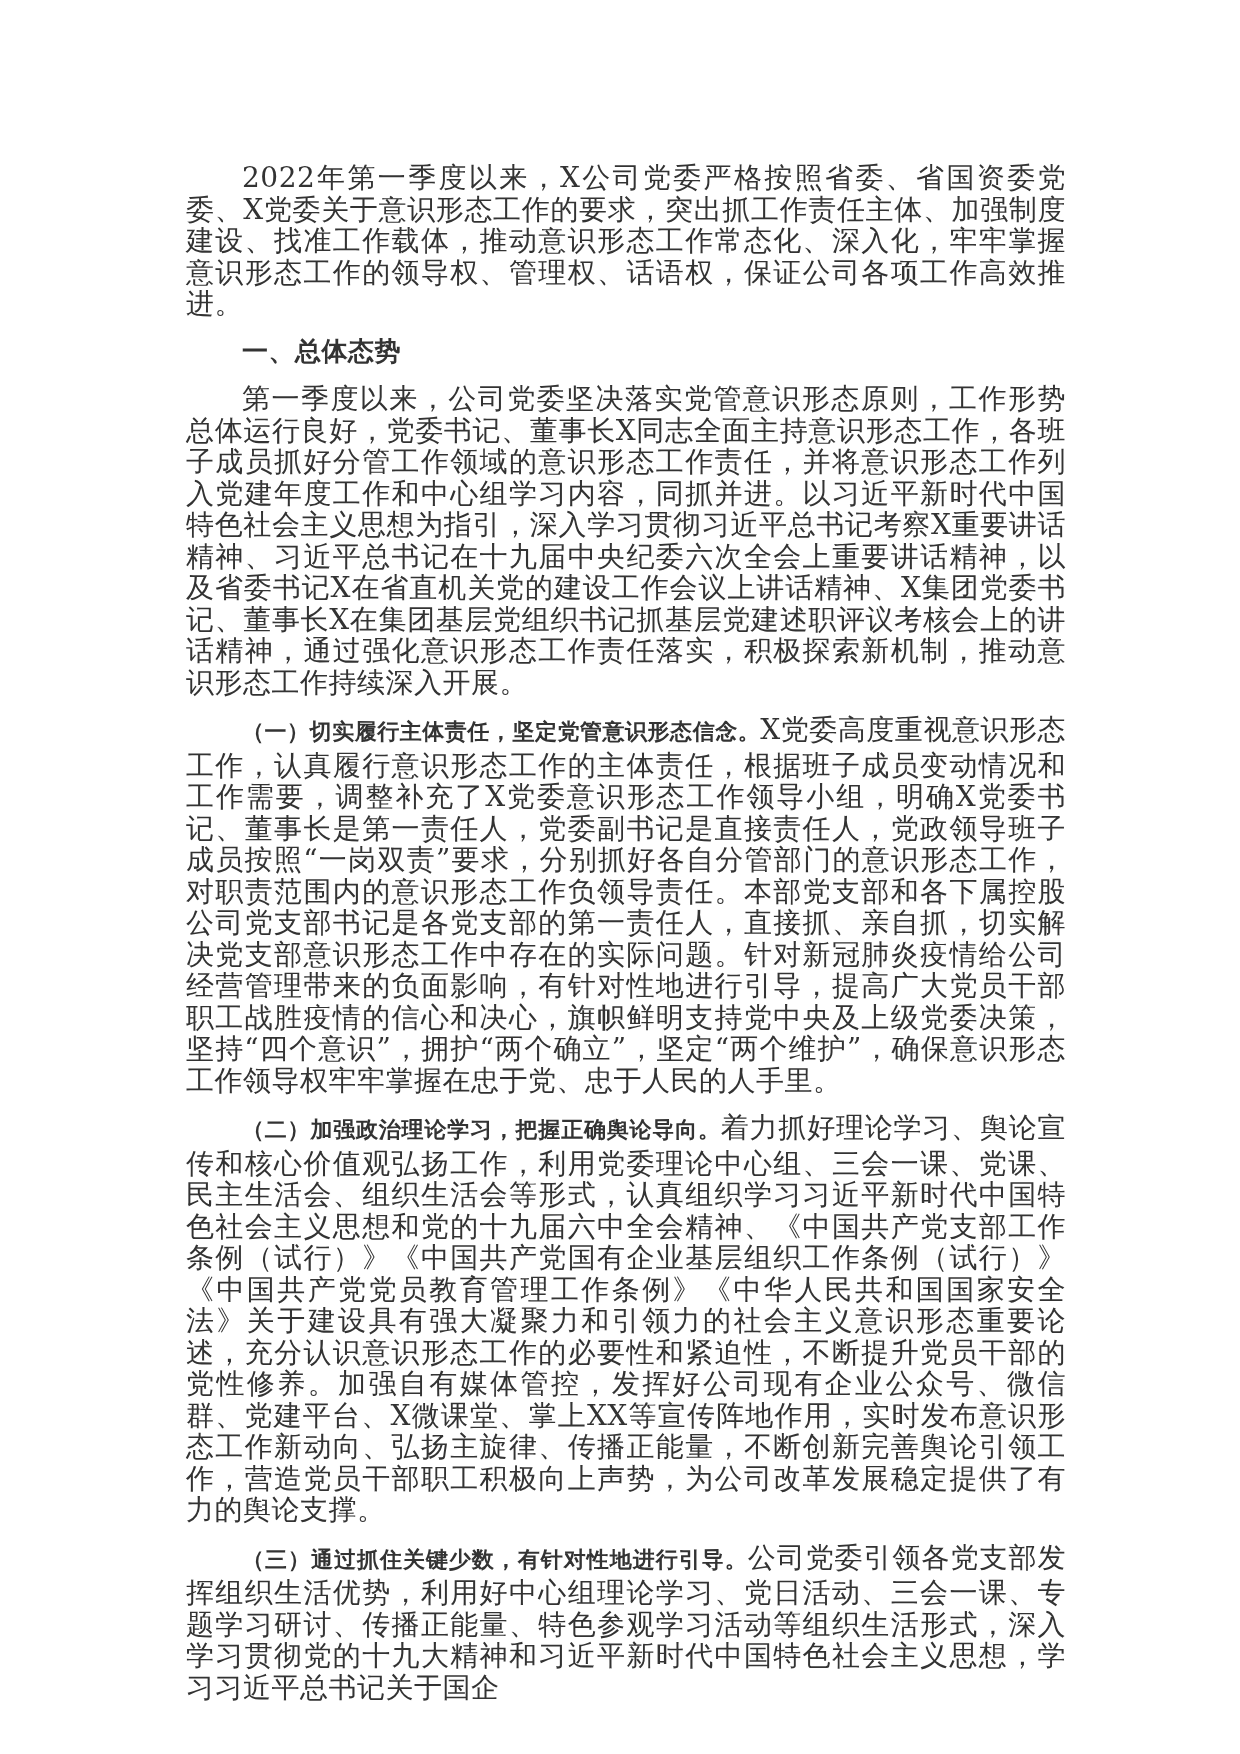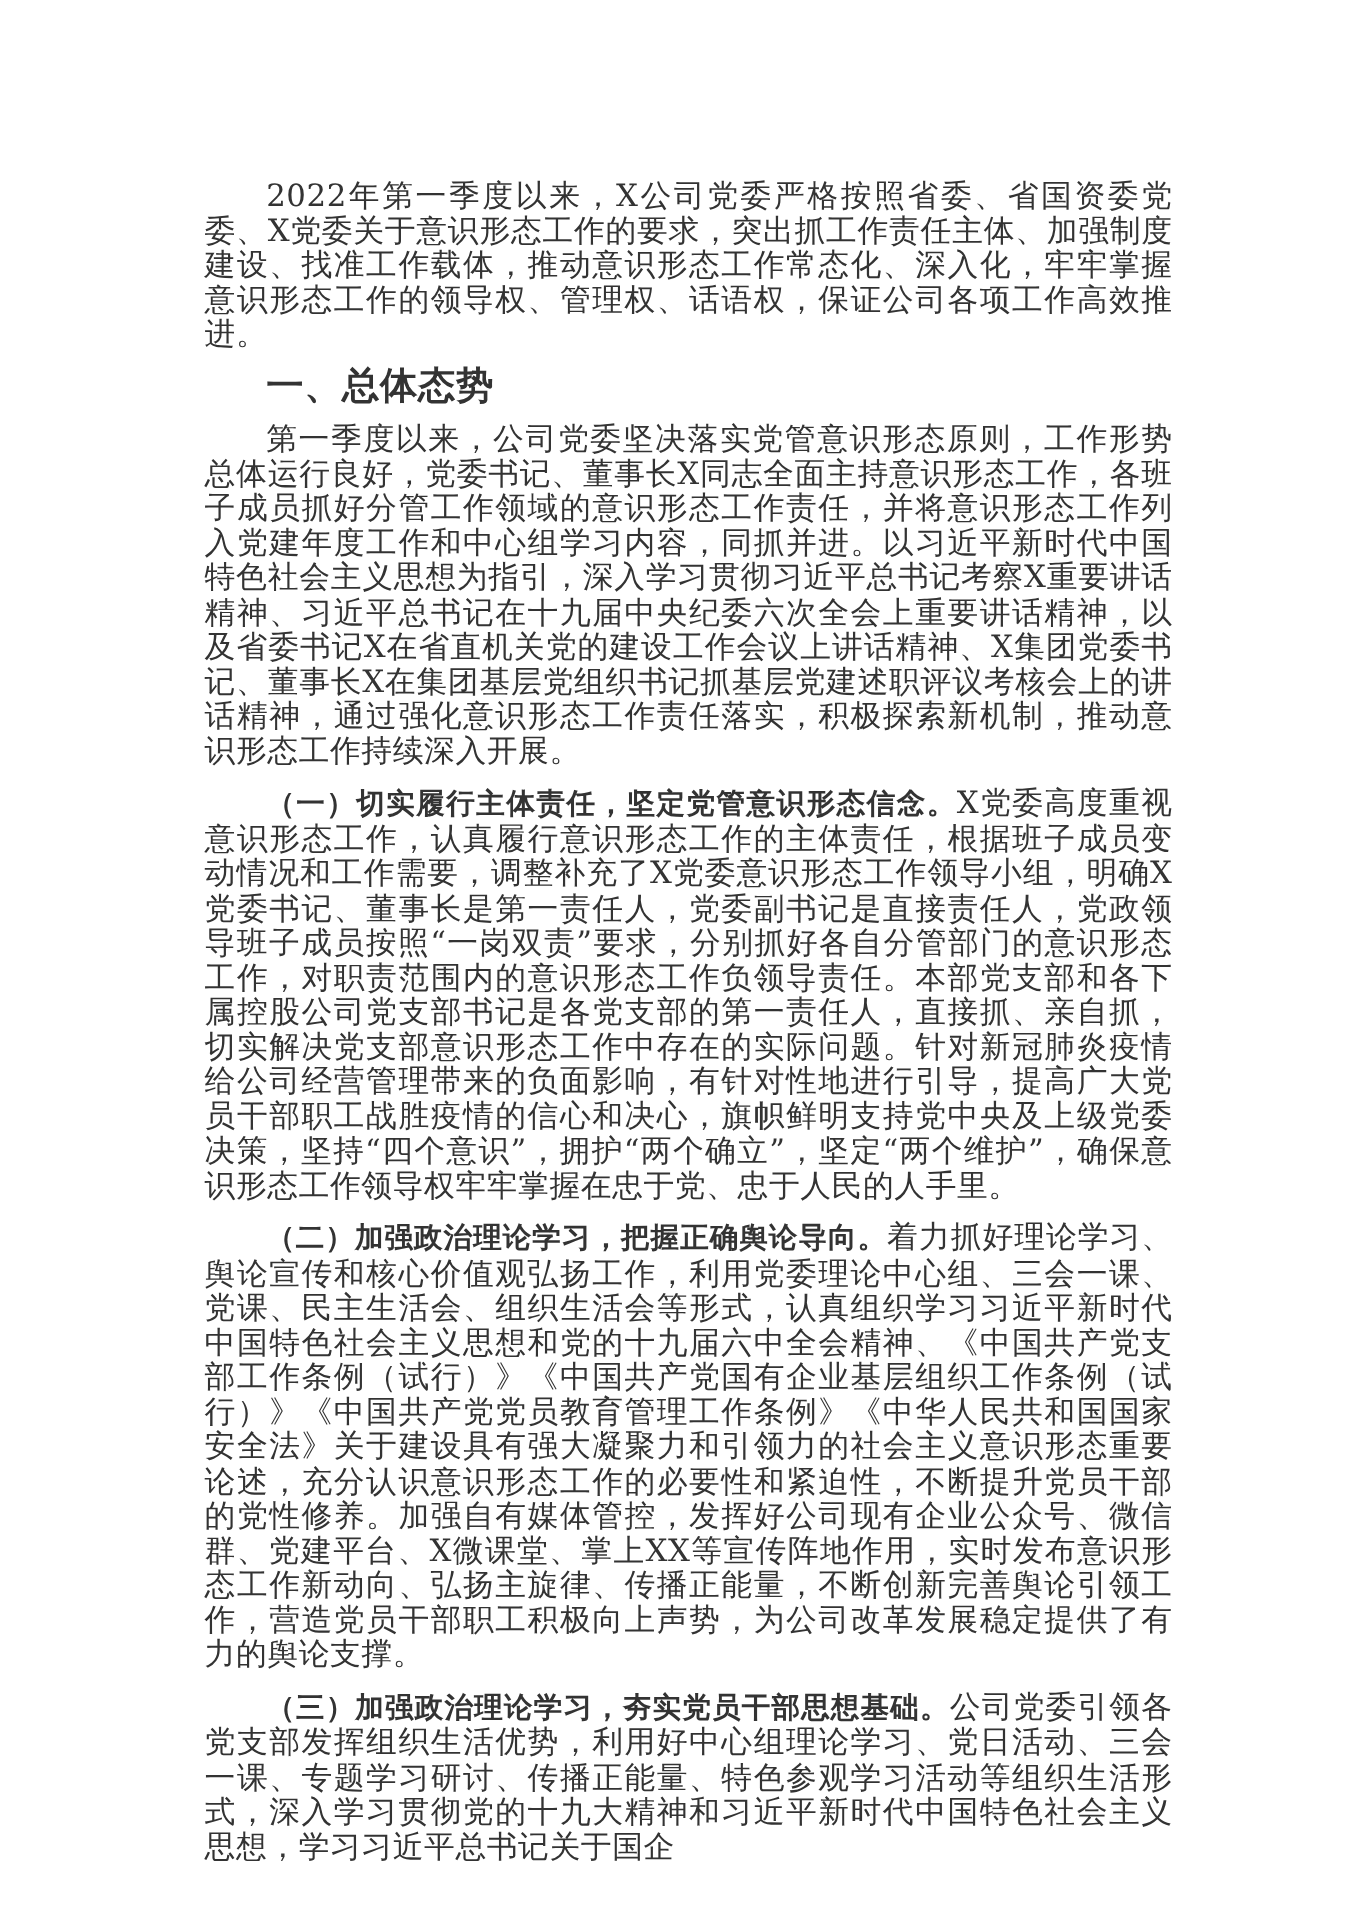--- a/index.html
+++ b/index.html
@@ -18,37 +18,37 @@
   .para {
     margin: 0 0 16px 0;
     text-indent: 56px;
     text-align: justify;
   }
   .heading {
     margin: 0 0 16px 0;
     text-indent: 56px;
     font-family: "DejaVu Sans", "Liberation Sans", sans-serif;
     font-weight: bold;
-    font-size: 34px;
+    font-size: 26px;
   }
   .lead {
-    font-family: Liberation Serif, serif;
+    font-family: Liberation Mono, monospace;
     font-weight: bold;
-    font-size: 26px;
+    font-size: 22px;
   }
 </style>
 </head>
 <body>
 
 <div class="page">
   <p class="para">2022年第一季度以来，X公司党委严格按照省委、省国资委党委、X党委关于意识形态工作的要求，突出抓工作责任主体、加强制度建设、找准工作载体，推动意识形态工作常态化、深入化，牢牢掌握意识形态工作的领导权、管理权、话语权，保证公司各项工作高效推进。</p>
 
   <p class="heading">一、总体态势</p>
 
   <p class="para">第一季度以来，公司党委坚决落实党管意识形态原则，工作形势总体运行良好，党委书记、董事长X同志全面主持意识形态工作，各班子成员抓好分管工作领域的意识形态工作责任，并将意识形态工作列入党建年度工作和中心组学习内容，同抓并进。以习近平新时代中国特色社会主义思想为指引，深入学习贯彻习近平总书记考察X重要讲话精神、习近平总书记在十九届中央纪委六次全会上重要讲话精神，以及省委书记X在省直机关党的建设工作会议上讲话精神、X集团党委书记、董事长X在集团基层党组织书记抓基层党建述职评议考核会上的讲话精神，通过强化意识形态工作责任落实，积极探索新机制，推动意识形态工作持续深入开展。</p>
 
 
   <p class="para"><span class="lead">（一）切实履行主体责任，坚定党管意识形态信念。</span><span>X党委高度重视意识形态工作，认真履行意识形态工作的主体责任，根据班子成员变动情况和工作需要，调整补充了X党委意识形态工作领导小组，明确X党委书记、董事长是第一责任人，党委副书记是直接责任人，党政领导班子成员按照“一岗双责”要求，分别抓好各自分管部门的意识形态工作，对职责范围内的意识形态工作负领导责任。本部党支部和各下属控股公司党支部书记是各党支部的第一责任人，直接抓、亲自抓，切实解决党支部意识形态工作中存在的实际问题。针对新冠肺炎疫情给公司经营管理带来的负面影响，有针对性地进行引导，提高广大党员干部职工战胜疫情的信心和决心，旗帜鲜明支持党中央及上级党委决策，坚持“四个意识”，拥护“两个确立”，坚定“两个维护”，确保意识形态工作领导权牢牢掌握在忠于党、忠于人民的人手里。</span></p>
 
   <p class="para"><span class="lead">（二）加强政治理论学习，把握正确舆论导向。</span><span>着力抓好理论学习、舆论宣传和核心价值观弘扬工作，利用党委理论中心组、三会一课、党课、民主生活会、组织生活会等形式，认真组织学习习近平新时代中国特色社会主义思想和党的十九届六中全会精神、《中国共产党支部工作条例（试行）》《中国共产党国有企业基层组织工作条例（试行）》《中国共产党党员教育管理工作条例》《中华人民共和国国家安全法》关于建设具有强大凝聚力和引领力的社会主义意识形态重要论述，充分认识意识形态工作的必要性和紧迫性，不断提升党员干部的党性修养。加强自有媒体管控，发挥好公司现有企业公众号、微信群、党建平台、X微课堂、掌上XX等宣传阵地作用，实时发布意识形态工作新动向、弘扬主旋律、传播正能量，不断创新完善舆论引领工作，营造党员干部职工积极向上声势，为公司改革发展稳定提供了有力的舆论支撑。</span></p>
 
-  <p class="para"><span class="lead">（三）加强政治理论学习，夯实党员干部思想基础。</span><span>公司党委引领各党支部发挥组织生活优势，利用好中心组理论学习、党日活动、三会一课、专题学习研讨、传播正能量、特色参观学习活动等组织生活形式，深入学习贯彻党的十九大精神和习近平新时代中国特色社会主义思想，学习习近平总书记关于国企</span></p>
+  <p class="para"><span class="lead">（三）通过抓住关键少数，有针对性地进行引导。</span><span>公司党委引领各党支部发挥组织生活优势，利用好中心组理论学习、党日活动、三会一课、专题学习研讨、传播正能量、特色参观学习活动等组织生活形式，深入学习贯彻党的十九大精神和习近平新时代中国特色社会主义思想，学习习近平总书记关于国企</span></p>
 </div>
 
 </body></html>

